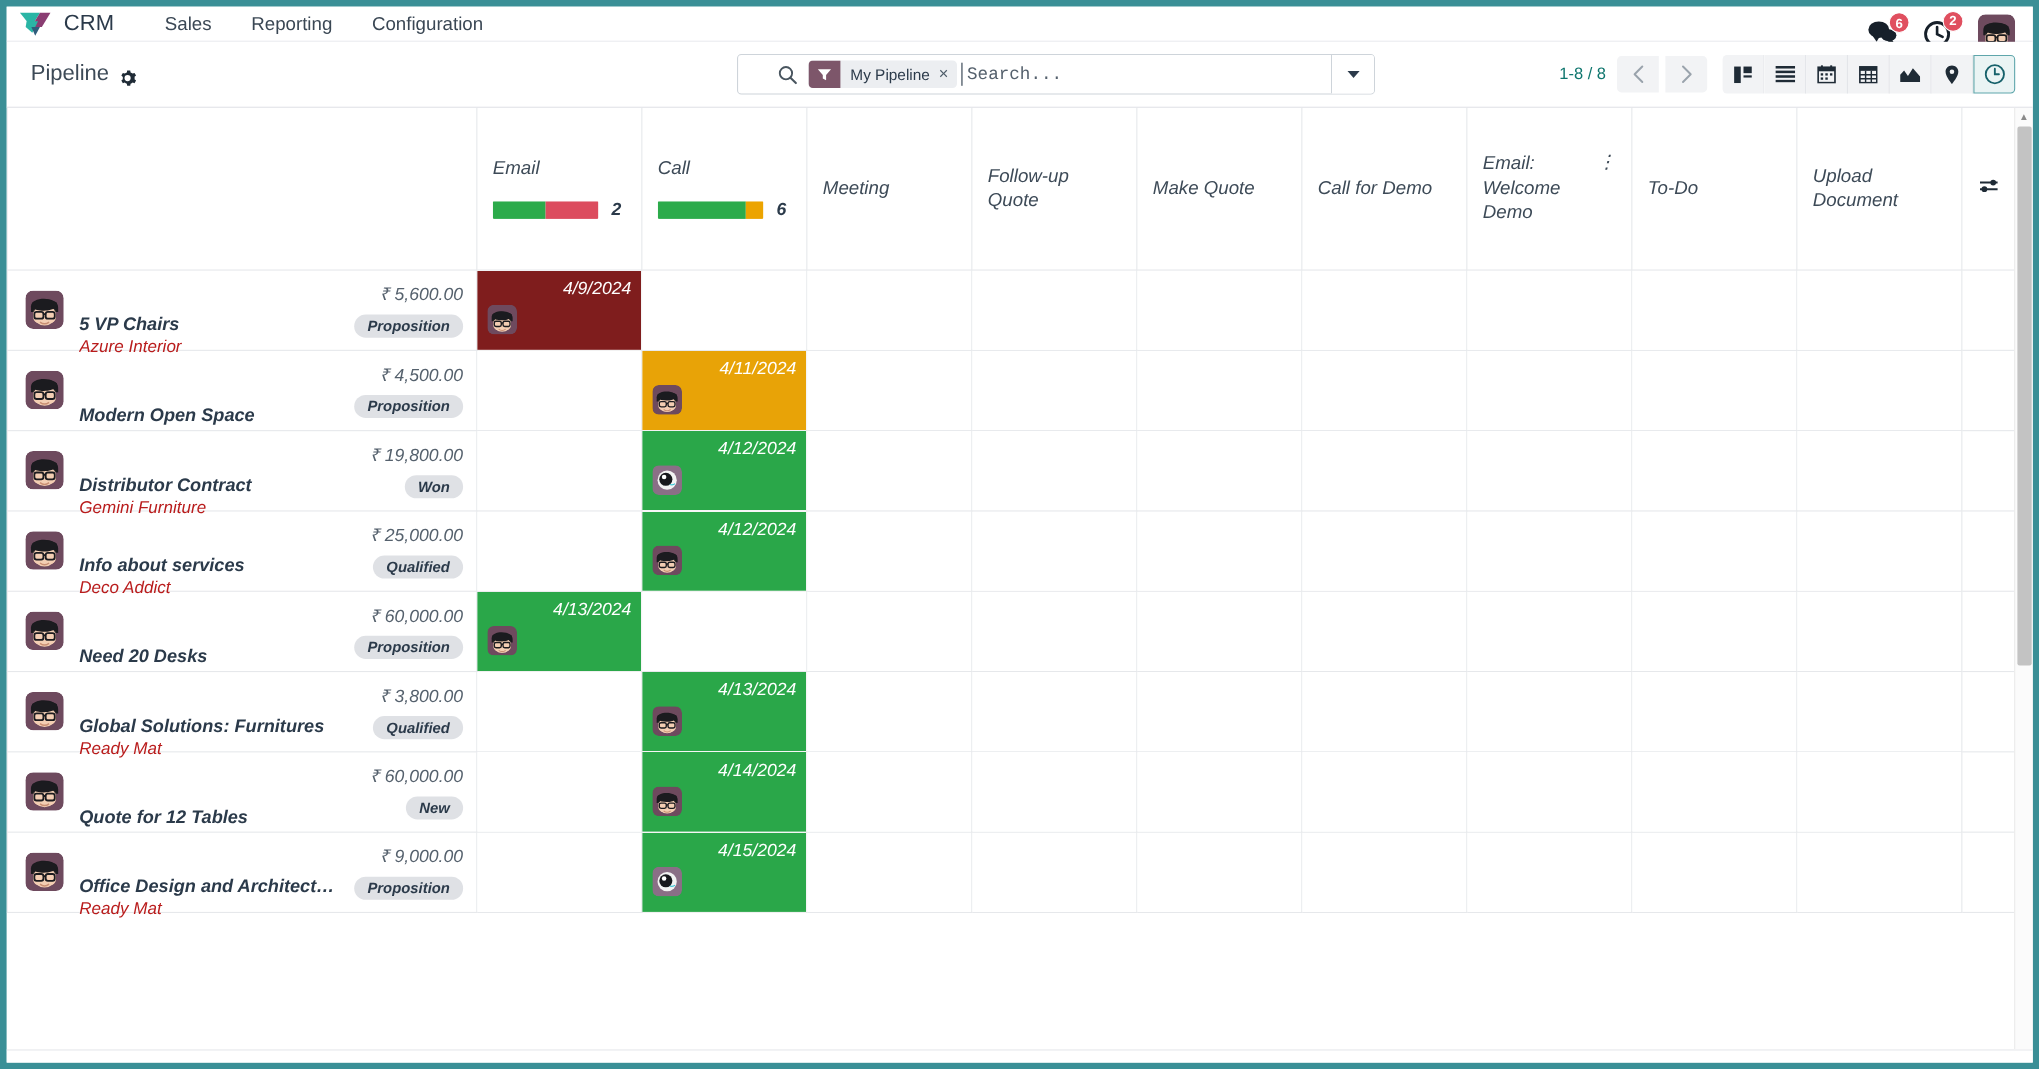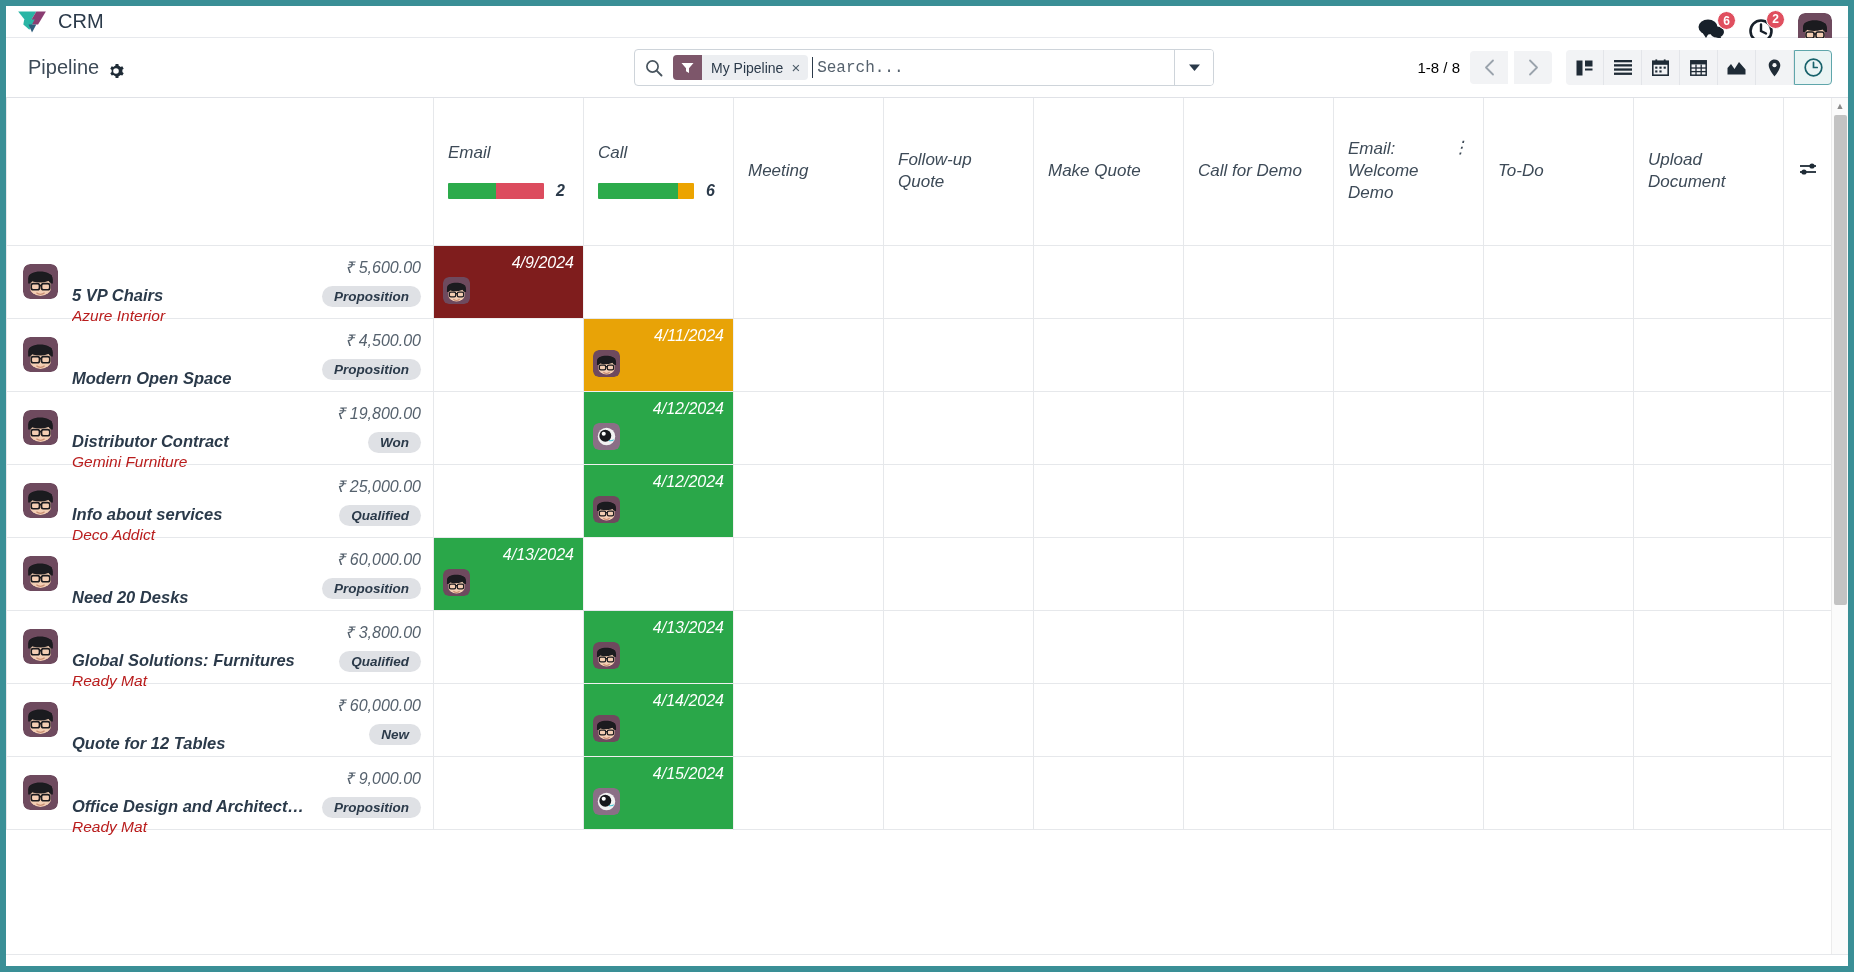--- a/index.html
+++ b/index.html
@@ -75,27 +75,28 @@
   }
   .breadcrumb {
     display: flex; align-items: flex-end; gap: 9px;
     font-size: 20px; color: #3d4a57;
     margin-left: 6px;
   }
   .gear-icon { cursor: pointer; display: flex; }
 
   .searchbar {
     position: absolute;
-    left: 628px;
+    left: 664px;
     width: 580px;
     height: 37px;
     display: flex; align-items: center;
     border: 1px solid #ced4da;
     border-radius: 4px;
     background: #fff;
+    padding-left: 26px;
   }
   .search-icon-box {
     width: 38px; display: flex; align-items: center; justify-content: center;
     color: #49555f;
   }
   .facet {
     display: flex; align-items: center;
     height: 25px;
     border-radius: 4px;
     overflow: hidden;
@@ -132,21 +133,21 @@
     cursor: pointer; color: #3d4a57;
     background: #fff;
     border-radius: 0 3px 3px 0;
   }
 
   .cp-right {
     position: absolute; right: 16px;
     display: flex; align-items: center; gap: 14px;
   }
   .pager { display: flex; align-items: center; gap: 6px; }
-  .pager-text { font-size: 15px; color: #000000; white-space: nowrap; margin-right: 4px; }
+  .pager-text { font-size: 15px; color: #0f766e; white-space: nowrap; margin-right: 4px; }
   .pager-btn {
     width: 38px; height: 33px;
     background: #f2f3f5;
     display: flex; align-items: center; justify-content: center;
     cursor: pointer; color: #9aa3ac;
   }
   .pager-btn:first-of-type { border-radius: 4px 0 0 4px; }
   .pager-btn:last-of-type { border-radius: 0 4px 4px 0; }
 
   .view-switcher { display: flex; align-items: center; }
@@ -329,20 +330,25 @@
 
   <div class="navbar">
     <div class="brand">
       <svg class="brand-logo" viewBox="0 0 34 30">
         <path d="M1 3 L22 3 L13 18 Z" fill="#2ab5a5"></path>
         <path d="M22 3 L33 3 L24 18 L13 18 Z" fill="#8a3d72"></path>
         <path d="M8 12 L20 12 L14 24 L7 18 Z" fill="#2ab5a5"></path>
         <path d="M13 18 L22 18 L17 27 Z" fill="#2f5d7c"></path>
       </svg>
       <span class="brand-name">CRM</span>
+    </div>
+    <div class="nav-menu">
+      <div class="nav-item">Sales</div>
+      <div class="nav-item">Reporting</div>
+      <div class="nav-item">Configuration</div>
     </div>
 
     <div class="nav-right">
       <div class="nav-icon-wrap">
         <svg width="27" height="22" viewBox="0 0 27 22">
           <ellipse cx="10" cy="8" rx="9.5" ry="7.5" fill="#17202a"></ellipse>
           <path d="M4 13 L8 19 L11 14 Z" fill="#17202a"></path>
           <ellipse cx="19" cy="13" rx="7" ry="5.5" fill="#17202a"></ellipse>
           <path d="M22 17 L25 22 L18 19 Z" fill="#17202a"></path>
         </svg>

